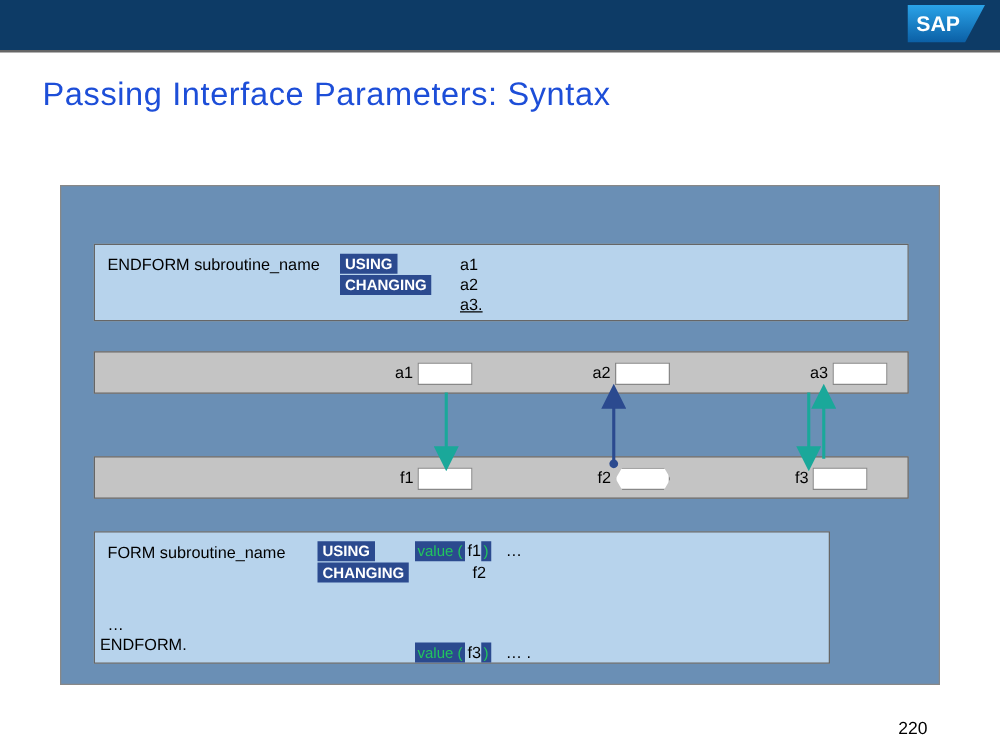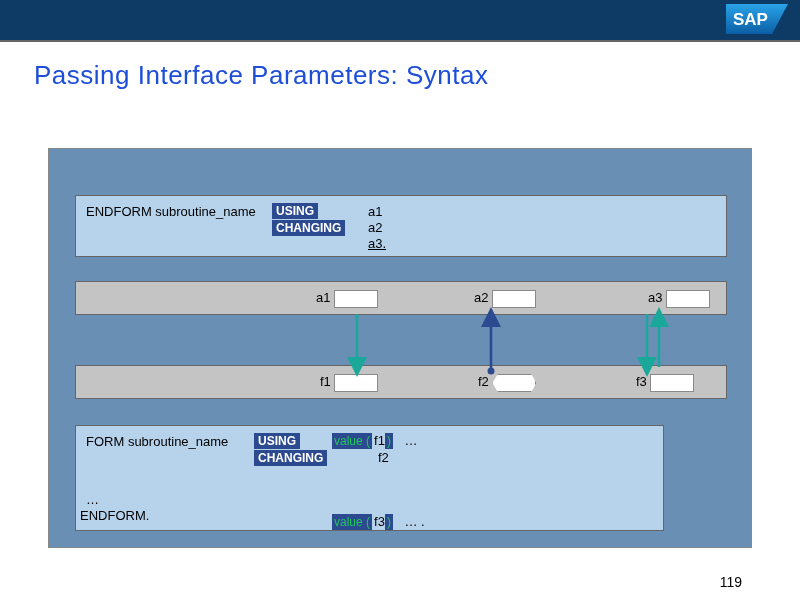--- a/index.html
+++ b/index.html
@@ -102,13 +102,13 @@
     <div style="position:absolute; left:256px; top:40px;margin-top:48px;">
       <span class="kw2">value (</span><span class="txt" style="margin-left:2px;">f3</span><span class="kw2">)</span>
       <span class="txt" style="margin-left:8px;">… .</span>
     </div>
     <div style="position:absolute; left:10px; top:66px;" class="txt">…</div>
     <div style="position:absolute; left:4px; top:82px;" class="txt">ENDFORM.</div>
   </div>
 
 </div>
 
-<div class="page-num">119</div>
+<div class="page-num">220</div>
 
 </body></html>

